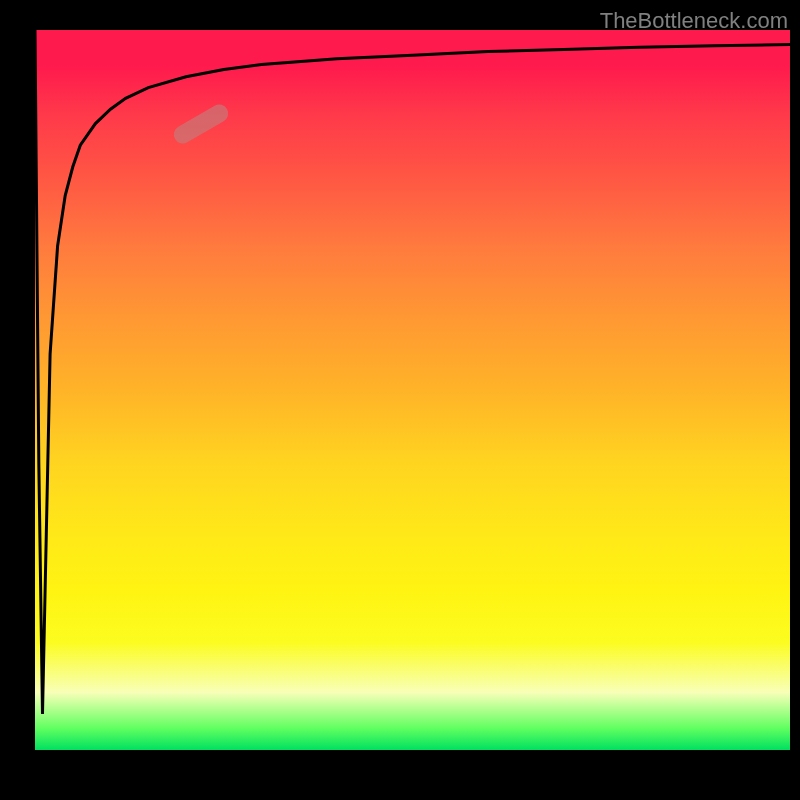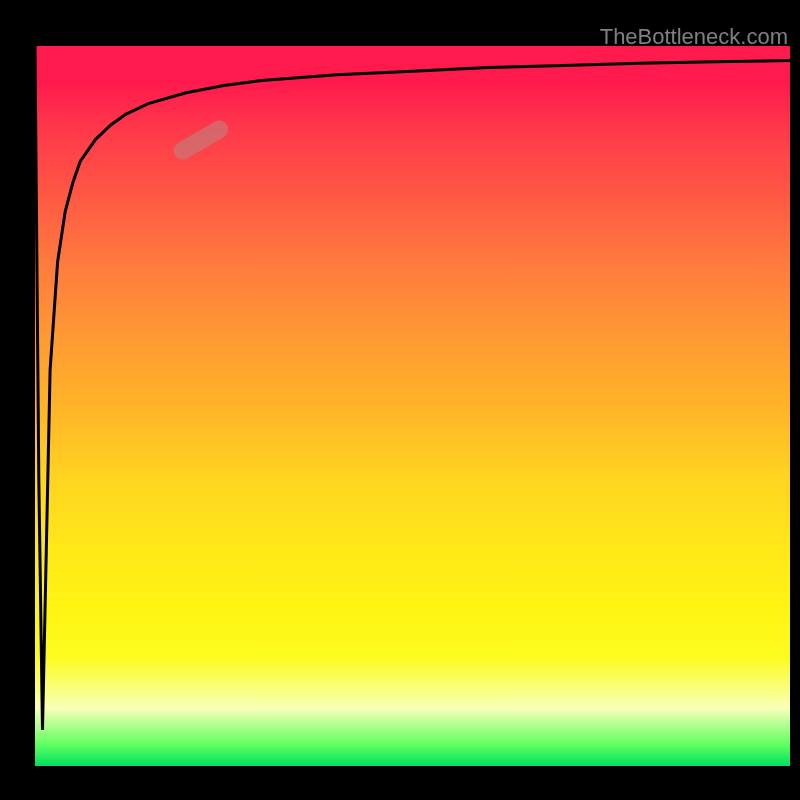--- a/index.html
+++ b/index.html
@@ -9,21 +9,21 @@
     }
     body {
       width: 800px;
       height: 800px;
       background: #000;
       position: relative;
       font-family: Arial, sans-serif;
     }
     .chart-container {
       position: absolute;
-      top: 16px;
+      top: 0;
       left: 0;
       width: 800px;
       height: 604px;
     }
     .plot-area {
       position: absolute;
       top: 30px;
       left: 35px;
       width: 755px;
       height: 720px;

